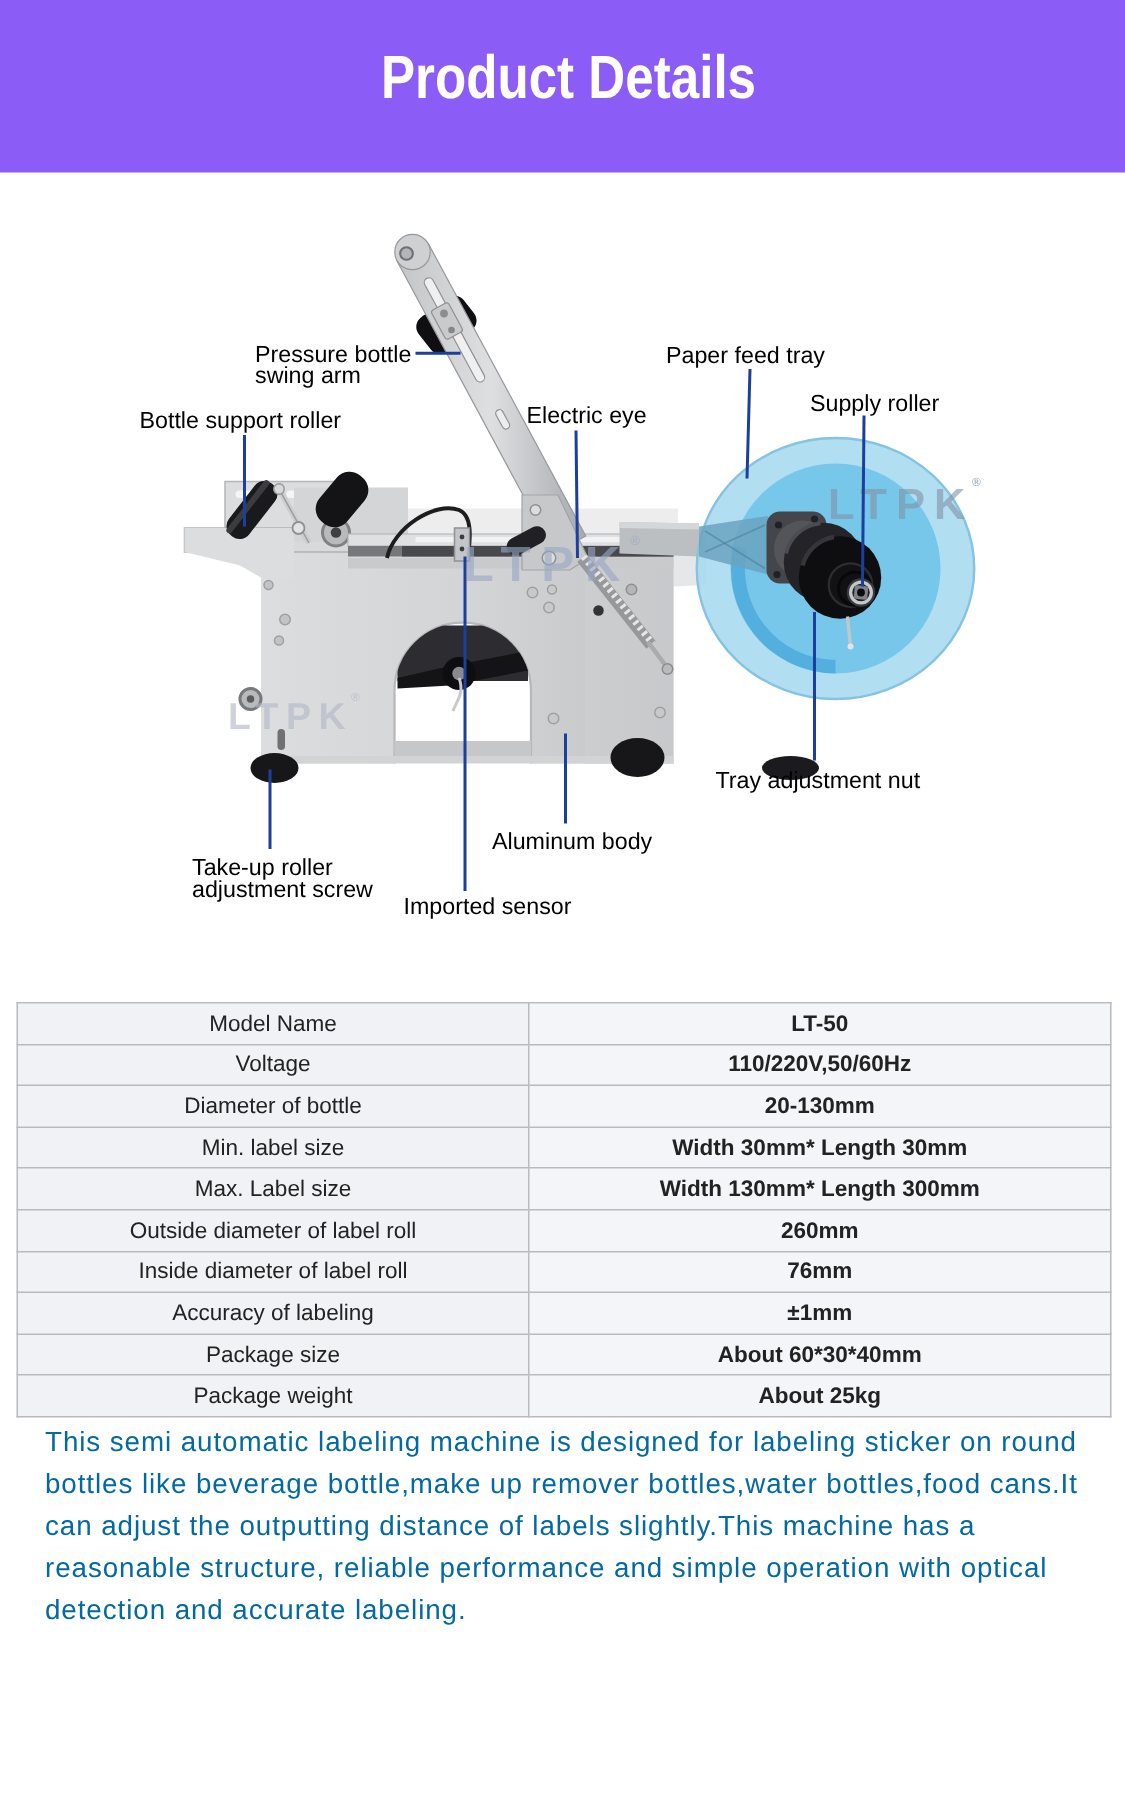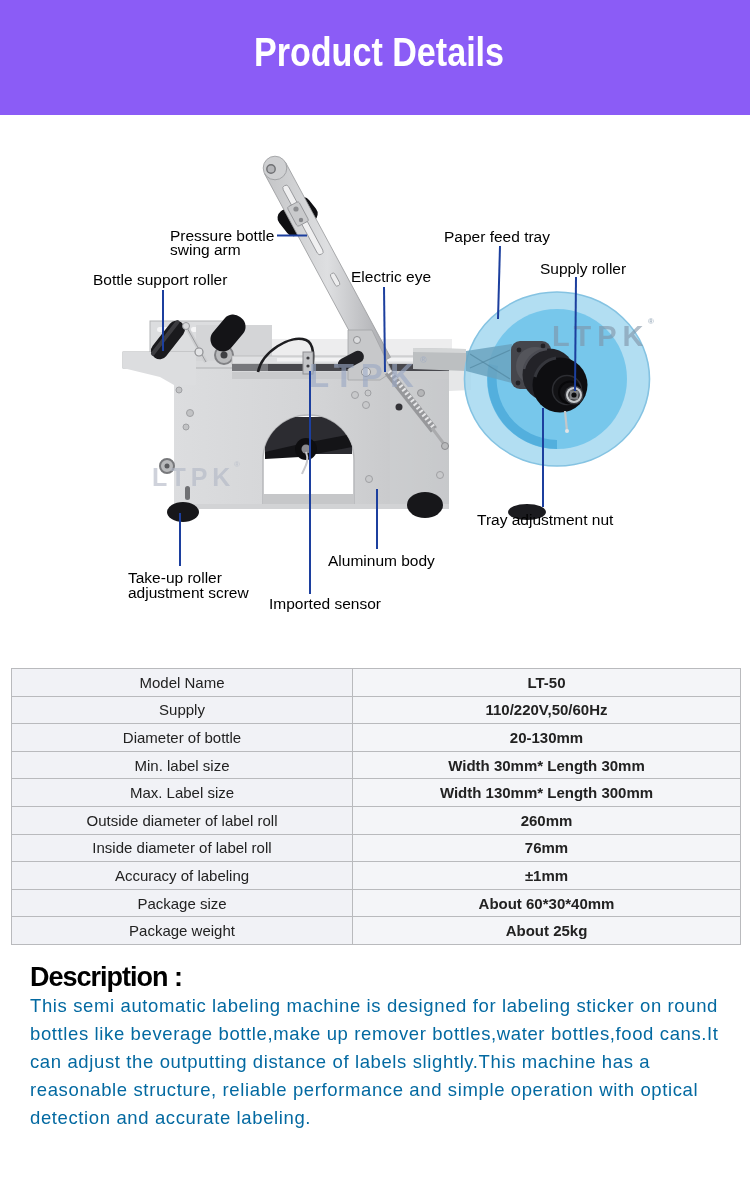--- a/index.html
+++ b/index.html
@@ -222,21 +222,21 @@
   <text x="269" y="609">Imported sensor</text>
 </g>
 </svg>
 <table class="spec">
 <tbody>
       <tr>
         <td class="l">Model Name</td>
         <td class="r">LT-50</td>
       </tr>
 <tr>
-        <td class="l">Supply</td>
+        <td class="l">Voltage</td>
         <td class="r">110/220V,50/60Hz</td>
       </tr>
 <tr>
         <td class="l">Diameter of bottle</td>
         <td class="r">20-130mm</td>
       </tr>
 <tr>
         <td class="l">Min. label size</td>
         <td class="r">Width 30mm* Length 30mm</td>
       </tr>
@@ -260,19 +260,18 @@
         <td class="l">Package size</td>
         <td class="r">About 60*30*40mm</td>
       </tr>
 <tr>
         <td class="l">Package weight</td>
         <td class="r">About 25kg</td>
       </tr>
 </tbody>
   </table>
 <div class="desc">
-<h2>Description :</h2>
 <p>This semi automatic labeling machine is designed for labeling sticker on round<br>
 bottles like beverage bottle,make up remover bottles,water bottles,food cans.It<br>
 can adjust the outputting distance of labels slightly.This machine has a<br>
 reasonable structure, reliable performance and simple operation with optical<br>
 detection and accurate labeling.</p>
 </div>
 
 </body></html>

